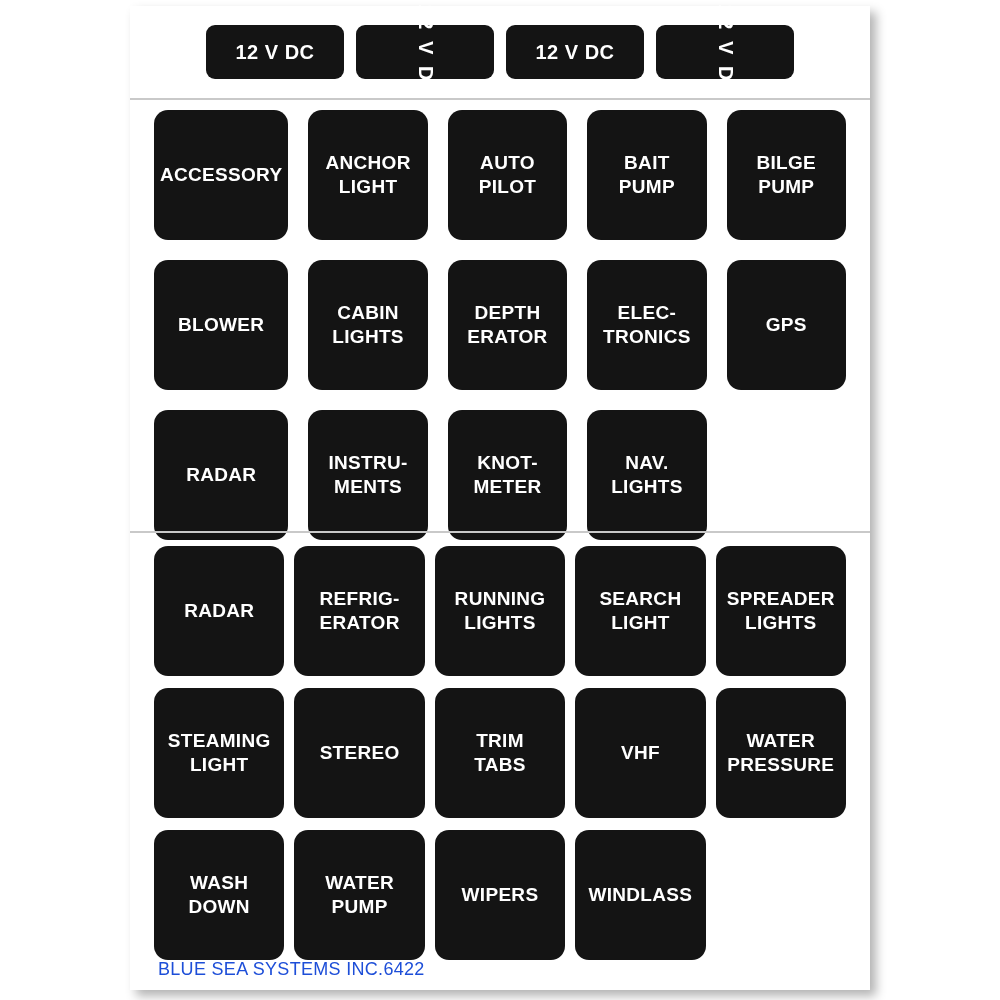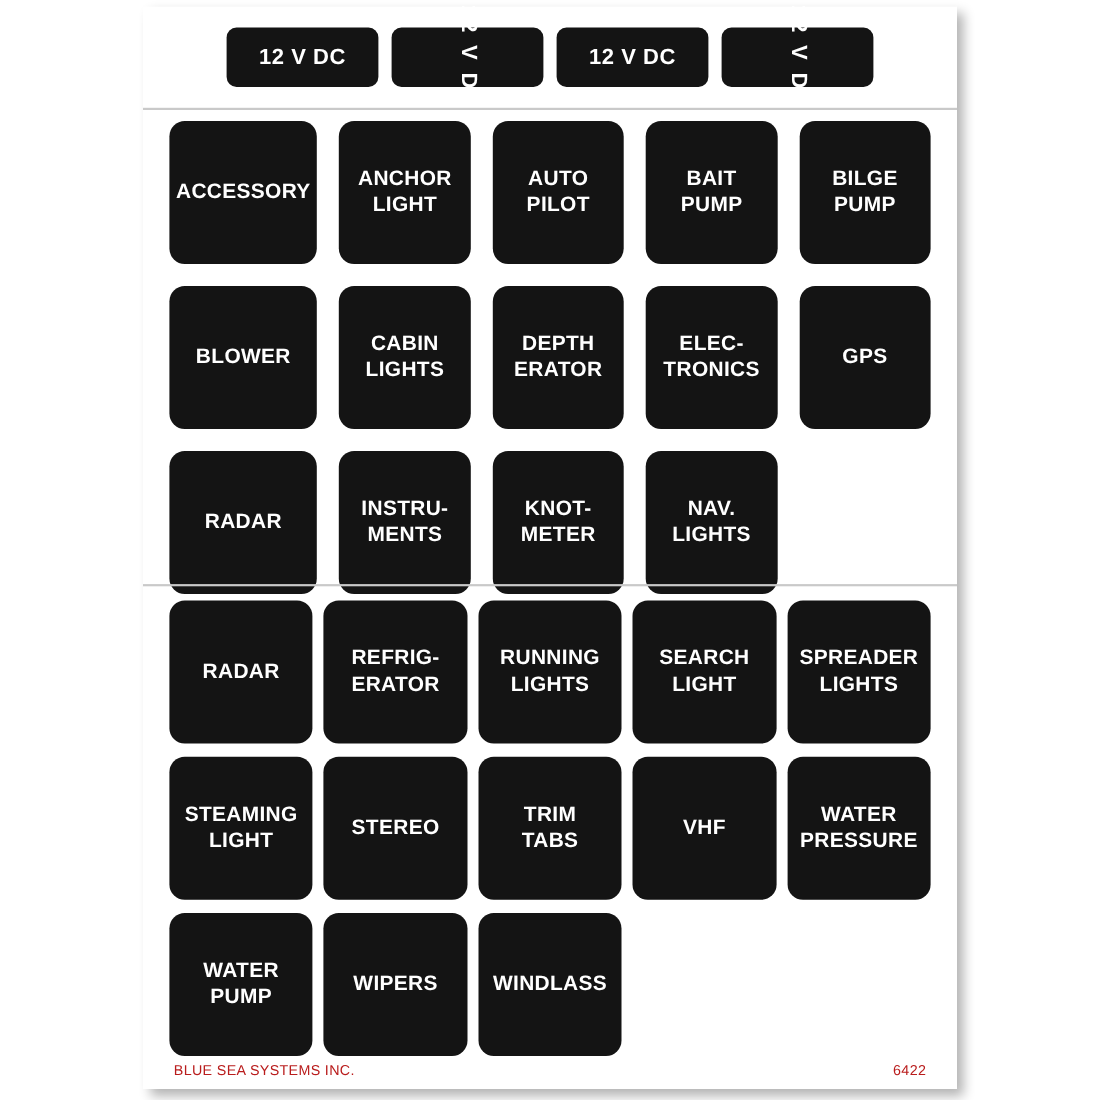--- a/index.html
+++ b/index.html
@@ -100,24 +100,23 @@
 
   
   #footer {
     position: absolute;
     left: 0;
     bottom: 10px;
     width: 100%;
     padding: 0 28px;
     box-sizing: border-box;
     display: flex;
-    justify-content: space-between;
-    align-items: center;
-    font-size: 13px;
-    color: #b91c1c;
+    align-items: center;
+    font-size: 18px;
+    color: #1d4ed8;
     letter-spacing: 0.3px;
   }
 </style>
 </head>
 <body>
 
 <div id="sheet">
 
   <div id="top-strip">
     <div class="strip-label">
@@ -176,20 +175,22 @@
     <div class="cell">SPREADER
 LIGHTS</div>
     <div class="cell">STEAMING
 LIGHT</div>
     <div class="cell">STEREO</div>
     <div class="cell">TRIM
 TABS</div>
     <div class="cell">VHF</div>
     <div class="cell">WATER
 PRESSURE</div>
+    <div class="cell">WASH
+DOWN</div>
     <div class="cell">WATER
 PUMP</div>
     <div class="cell">WIPERS</div>
     <div class="cell">WINDLASS</div>
   </div>
 
   <div id="footer">
     <span>BLUE SEA SYSTEMS INC.</span>
     <span>6422</span>
   </div>

